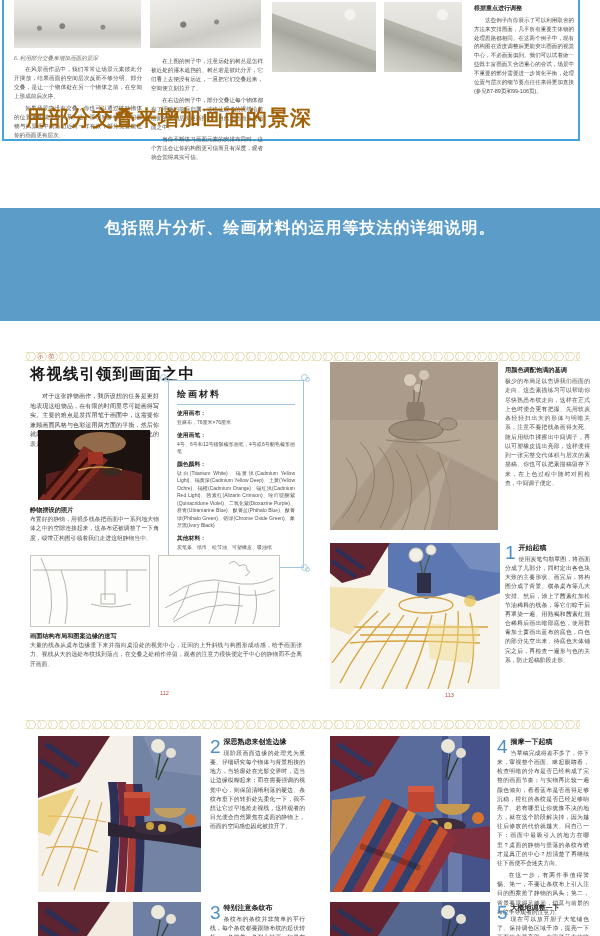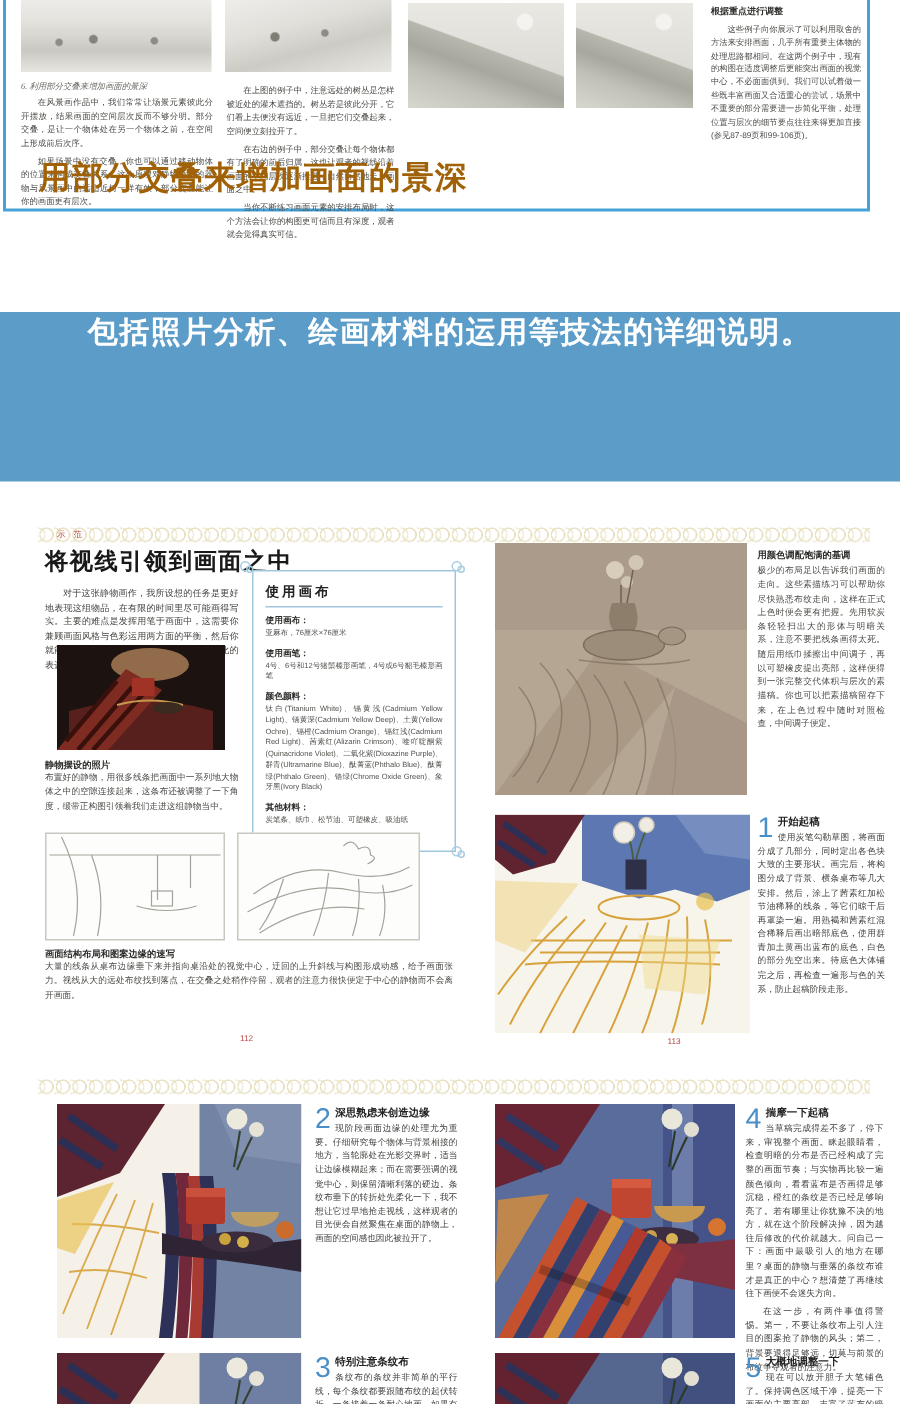--- a/index.html
+++ b/index.html
@@ -26,21 +26,21 @@
   .tb-col{position:absolute;font-size:5.6px;line-height:1.62;color:#4a4a46;text-align:justify;}
   .tb-col p{margin:0 0 3px 0;text-indent:2em;}
   .tb-cap{font-style:italic;font-family:"Liberation Serif",serif;color:#6b6b66;font-size:5.6px;margin:0 0 2px 0;}
   .tb-rhead{font-size:6px;font-weight:bold;color:#2f2f2c;margin:0 0 2px 0;}
   #topbox-footer{position:absolute;left:22px;top:110px;font-size:21px;font-weight:bold;color:#a16207;letter-spacing:1px;}
 
   
   #banner{position:absolute;left:0;top:208px;width:600px;height:113px;background:#5b9cc8;color:#fff;text-align:center;}
   #banner .l1{margin-top:20px;font-size:26px;font-weight:bold;letter-spacing:2px;}
   #banner .big5{font-size:45px;font-weight:bold;vertical-align:-4px;letter-spacing:0;margin-right:2px;}
-  #banner .l2{font-size:20px;font-weight:bold;letter-spacing:1px;}
+  #banner .l2{margin-top:10px;font-size:16px;font-weight:bold;letter-spacing:1px;}
 
   
   .spread{position:absolute;left:0;width:600px;background:#fff;}
   #spread1{top:330px;height:380px;}
   #spread2{top:710px;height:226px;}
   .scallops{position:absolute;height:13px;width:555px;left:25px;
     background-image:
       radial-gradient(circle at 6px 6.5px, rgba(0,0,0,0) 3.8px, #e7e0bf 4px, #e7e0bf 4.8px, rgba(0,0,0,0) 5px),
       radial-gradient(circle at 0.5px 6.5px, rgba(0,0,0,0) 3.8px, #eee8cd 4px, #eee8cd 4.8px, rgba(0,0,0,0) 5px);
     background-size:11px 13px;}
@@ -108,21 +108,21 @@
   <section class="spread" id="spread1">
     <div class="scallops" style="top:20px;"></div>
 
     <div class="corner-label" style="left:38px;top:23px;">示 范</div>
     <div class="h1" style="left:30px;top:34px;">将视线引领到画面之中</div>
     <div class="body-sm" style="position:absolute;left:30px;top:62px;width:129px;">
       <p style="margin:0;">对于这张静物画作，我所设想的任务是更好地表现这组物品，在有限的时间里尽可能画得写实。主要的难点是发挥用笔于画面中，这需要你兼顾画面风格与色彩运用两方面的平衡，然后你就能借助光线把这组静物变成一个更加个人化的表达方式。</p>
     </div>
 
     <div id="matbox">
-      <div class="mt">使用画布</div>
+      <div class="mt">绘画材料</div>
       <div class="ml">使用画布：</div>
       <div class="mv">亚麻布，76厘米×76厘米</div>
       <div class="ml">使用画笔：</div>
       <div class="mv">4号、6号和12号猪鬃榛形画笔，4号或6号貂毛榛形画笔</div>
       <div class="ml">颜色颜料：</div>
       <div class="mv">钛白(Titanium White)、镉黄浅(Cadmium Yellow Light)、镉黄深(Cadmium Yellow Deep)、土黄(Yellow Ochre)、镉橙(Cadmium Orange)、镉红浅(Cadmium Red Light)、茜素红(Alizarin Crimson)、喹吖啶酮紫(Quinacridone Violet)、二氧化紫(Dioxazine Purple)、群青(Ultramarine Blue)、酞菁蓝(Phthalo Blue)、酞菁绿(Phthalo Green)、铬绿(Chrome Oxide Green)、象牙黑(Ivory Black)</div>
       <div class="ml">其他材料：</div>
       <div class="mv">炭笔条、纸巾、松节油、可塑橡皮、吸油纸</div>
     </div>
     <div class="orn" style="left:160px;top:44px;">

